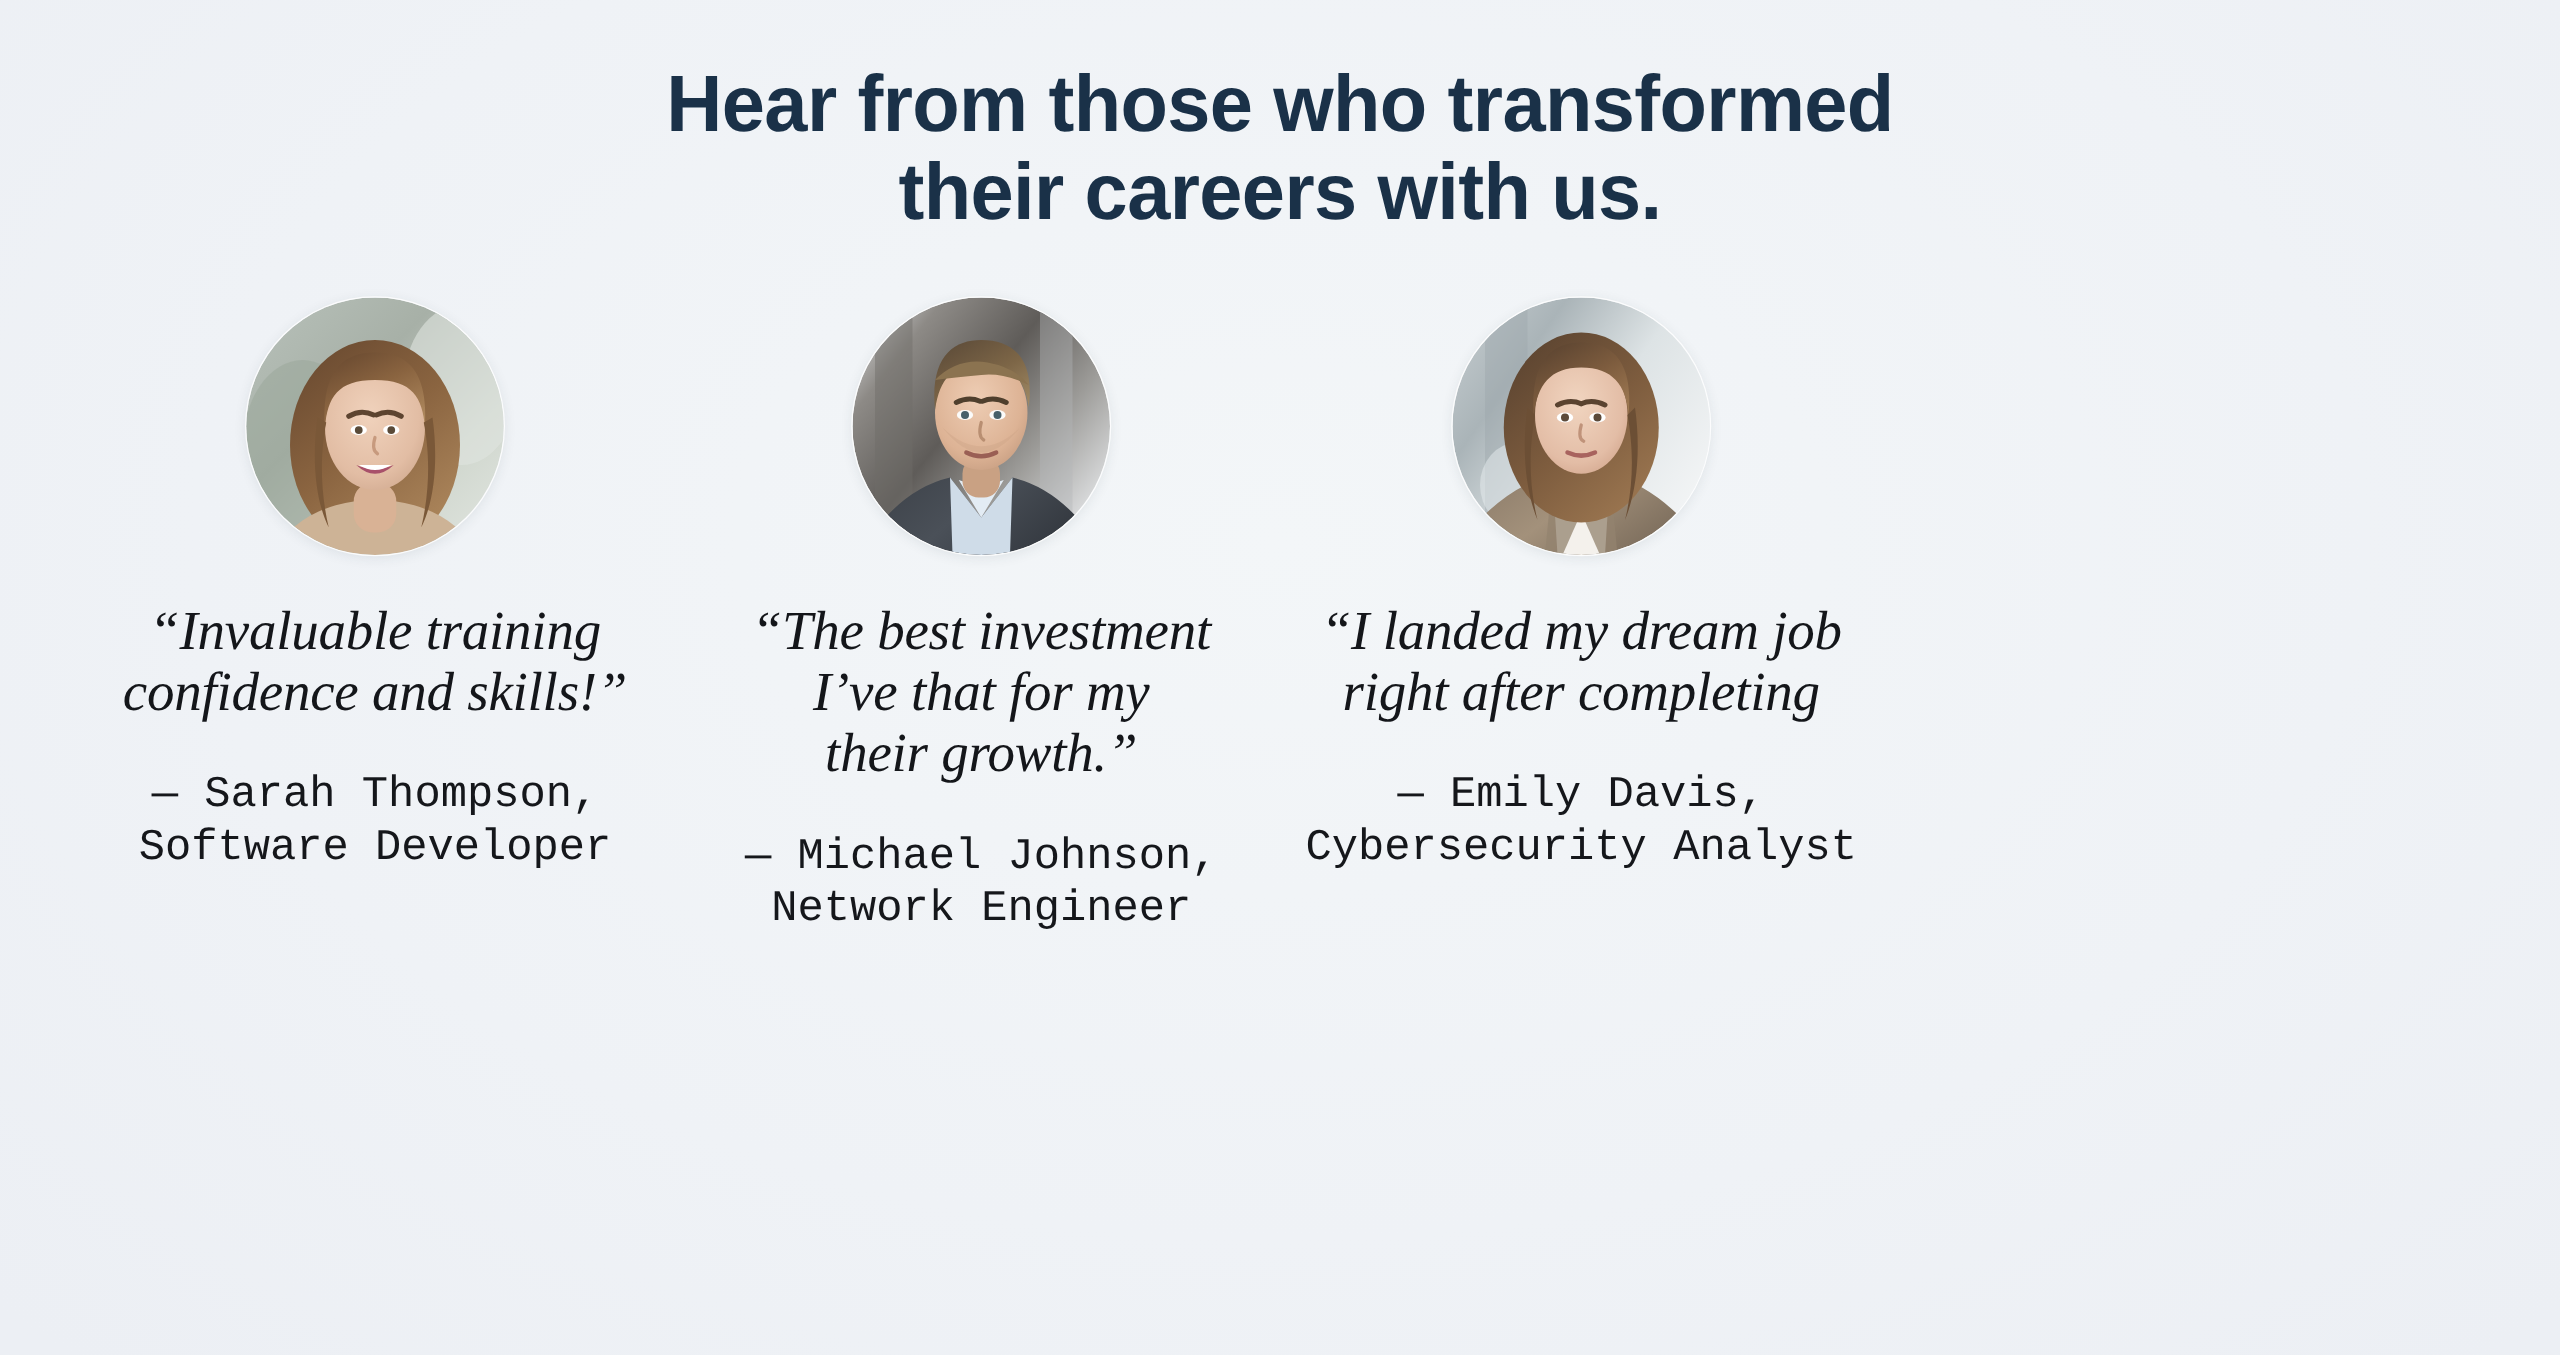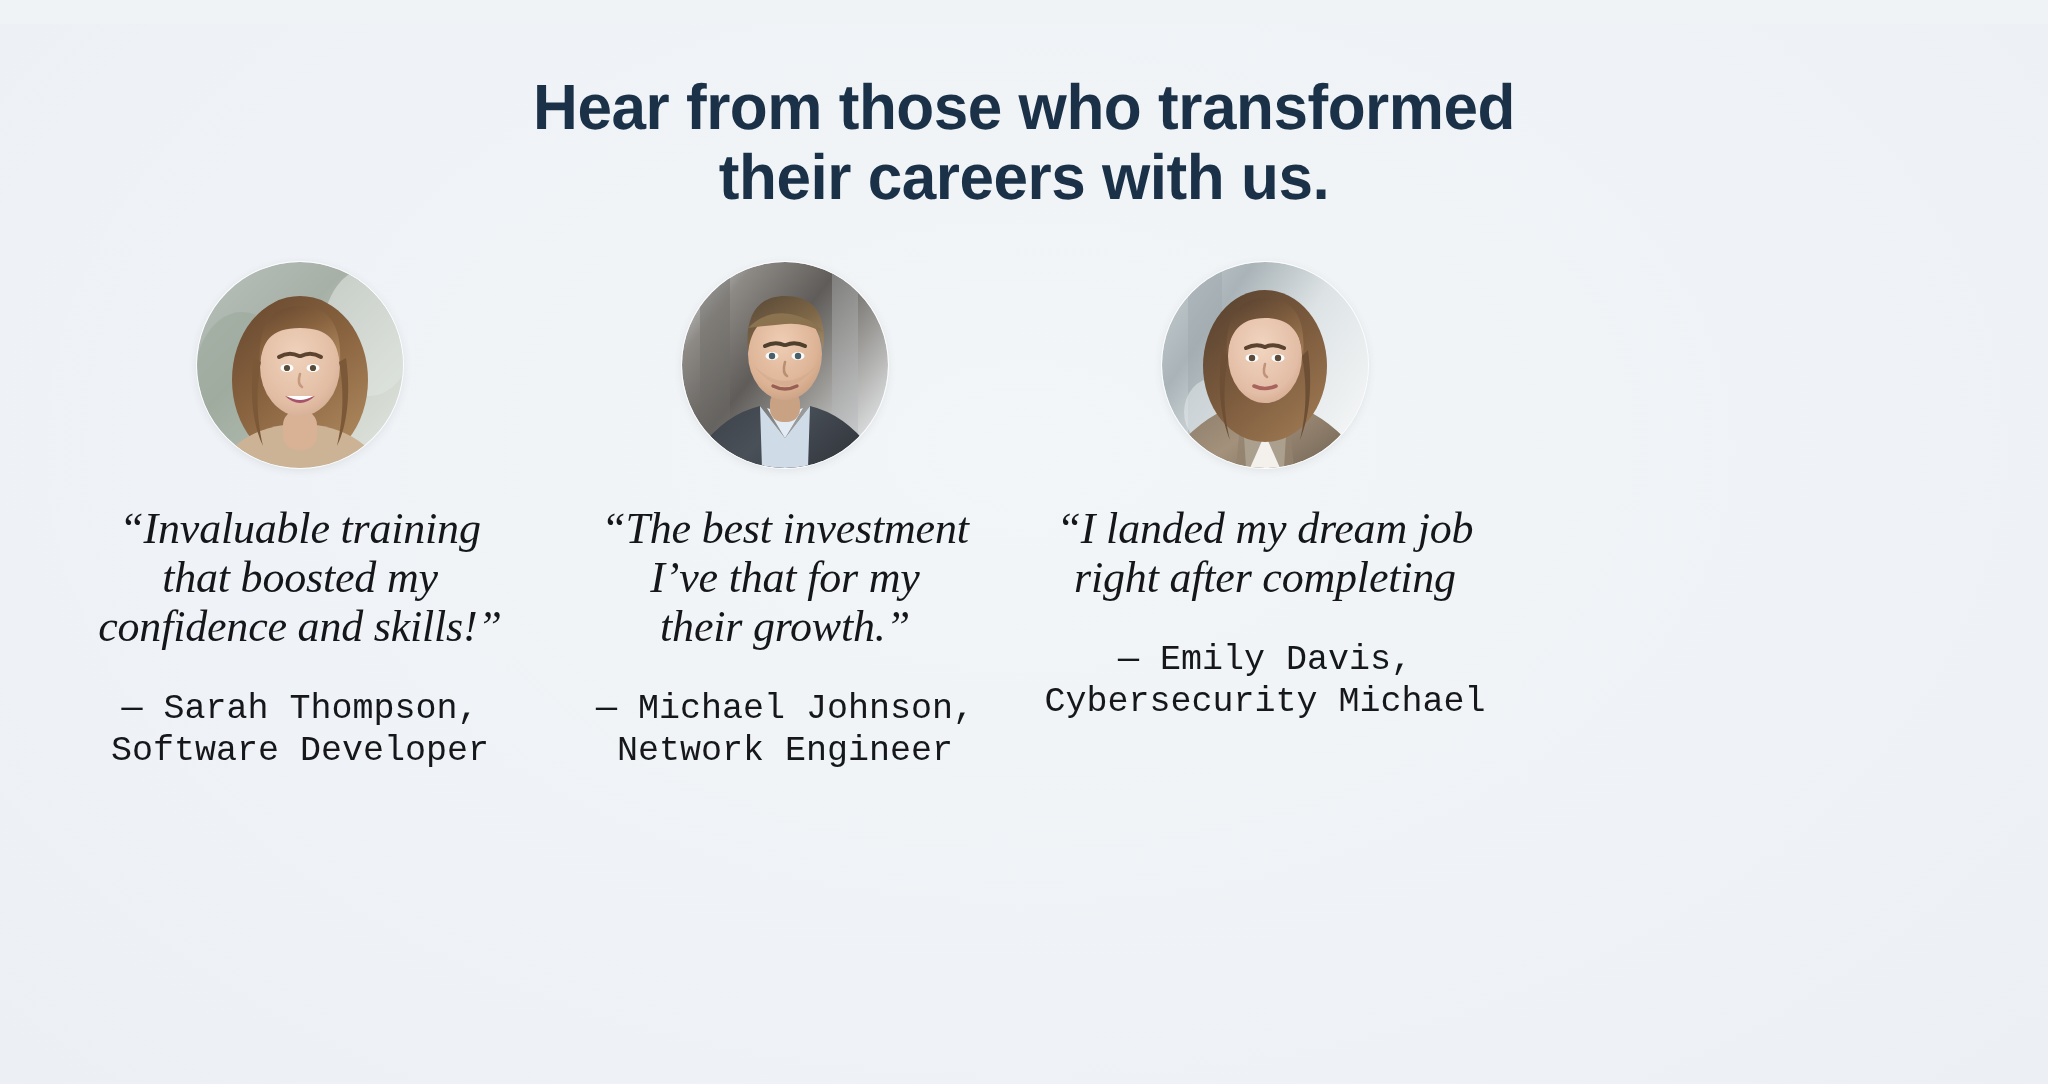--- a/index.html
+++ b/index.html
@@ -16,21 +16,20 @@
     position: relative;
   }
 
   
   .slide {
     position: absolute;
     inset: 0;
     background:
       radial-gradient(ellipse 1400px 900px at 50% 40%, #f3f6f8 0%, #eff2f6 62%, #eceff4 100%);
     overflow: hidden;
-    margin-top: 24px;
   }
 
   
   .heading {
     position: absolute;
     top: 48px;
     left: 0;
     width: 2048px;
     text-align: center;
     color: #1a3148;
@@ -169,21 +168,20 @@
 
             <path d="M103 112 q-3 10 2 13" stroke="#c79a7e" stroke-width="2.6" fill="none" stroke-linecap="round"></path>
 
             <path d="M88 134 q15 14 30 0 q-15 6 -30 0 Z" fill="#a8516a"></path>
             <path d="M90 134 q13 8 26 0 Z" fill="#ffffff"></path>
           </g>
         </svg>
       </div>
       <blockquote class="quote">
         <span class="ql">“Invaluable training</span>
-        <span class="ql">that boosted my</span>
         <span class="ql">confidence and skills!”</span>
       </blockquote>
       <div class="attrib">
         <span class="al">— Sarah Thompson,</span>
         <span class="al">Software Developer</span>
       </div>
     </div>
 
     <div class="card c2">
       <div class="avatar">
@@ -324,18 +322,18 @@
             <path d="M92 124 q11 5 22 0" stroke="#a8635e" stroke-width="3.6" fill="none" stroke-linecap="round"></path>
           </g>
         </svg>
       </div>
       <blockquote class="quote">
         <span class="ql">“I landed my dream job</span>
         <span class="ql">right after completing</span>
       </blockquote>
       <div class="attrib">
         <span class="al">— Emily Davis,</span>
-        <span class="al">Cybersecurity Michael</span>
+        <span class="al">Cybersecurity Analyst</span>
       </div>
     </div>
 
   </div>
 </div>
 
 </body></html>

